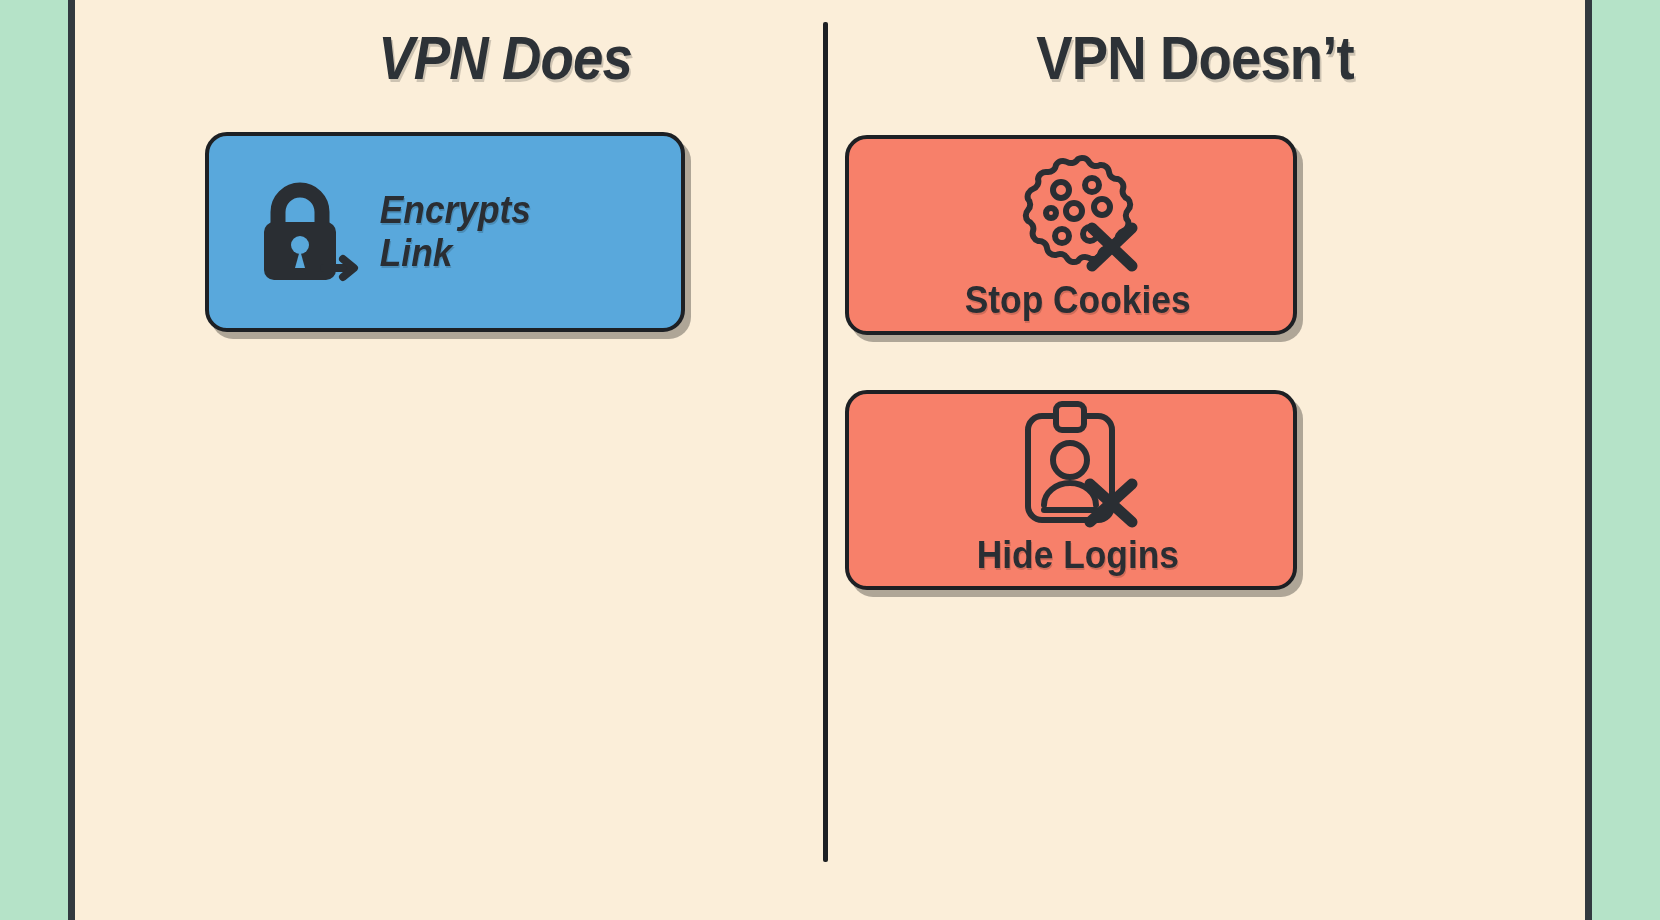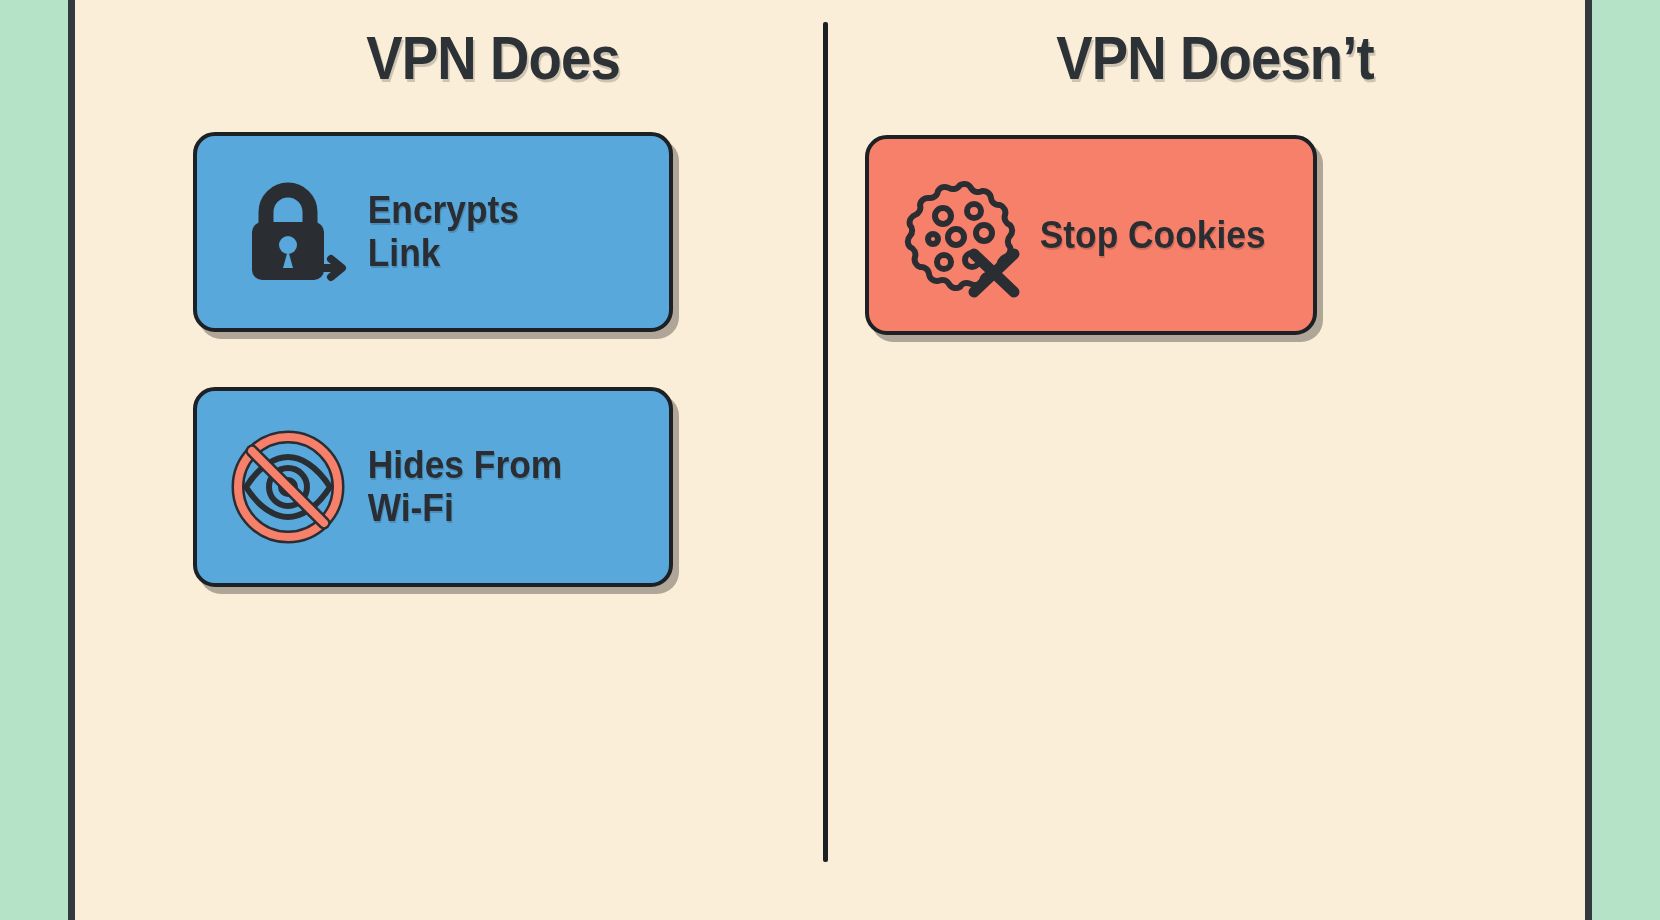--- a/index.html
+++ b/index.html
@@ -55,22 +55,22 @@
     background: #1d2024;
     border-radius: 2px;
   }
 
   
   .column {
     position: absolute;
     top: 0;
     height: 920px;
   }
-  .column.does    { left: 118px;  width: 600px; }
-  .column.doesnt  { left: 790px;  width: 700px; }
+  .column.does    { left: 130px;  width: 600px; font-style: italic; }
+  .column.doesnt  { left: 770px;  width: 700px; }
 
   .col-title {
     position: absolute;
     top: 22px;
     width: 100%;
     text-align: center;
     font-family: "Liberation Sans Narrow", "Liberation Sans", sans-serif;
     font-weight: bold;
     font-size: 62px;
     letter-spacing: -1px;
@@ -95,21 +95,21 @@
     height: 200px;
     border-radius: 22px;
     border: 4px solid #1d2024;
     display: flex;
     align-items: center;
     padding: 0 14px 0 28px;
     box-shadow: 6px 7px 0 rgba(0,0,0,0.30);
     margin-bottom: 55px;
   }
   .column.does .card   { width: 480px; background: #59a8dc; }
-  .column.doesnt .card { width: 452px; background: #f7806a; }
+  .column.doesnt .card { width: 452px; background: #f7806a; flex-direction: column; }
 
   .card-icon {
     flex: 0 0 auto;
     width: 126px;
     height: 140px;
     display: flex;
     align-items: center;
     justify-content: center;
   }
   .card-icon svg { display: block; overflow: visible; }
@@ -155,36 +155,20 @@
               <rect x="24" y="50" width="72" height="58" rx="10" fill="#2a2e33"></rect>
               <circle cx="60" cy="73" r="9" fill="#59a8dc"></circle>
               <path d="M60 78 L55 96 L65 96 Z" fill="#59a8dc"></path>
               <path d="M84 96 H112" stroke="#2a2e33" stroke-width="8" stroke-linecap="round"></path>
               <path d="M103 87 L114 96 L103 105" fill="none" stroke="#2a2e33" stroke-width="8" stroke-linecap="round" stroke-linejoin="round"></path>
             </svg>
           </div>
           <div class="card-label">Encrypts<br>Link</div>
         </div>
 
-        <div class="card">
-          <div class="card-icon">
-            <svg width="124" height="124" viewBox="0 0 124 124">
-              <g fill="none" stroke="#2a2e33" stroke-width="6" stroke-linecap="round" stroke-linejoin="round">
-                <path d="M20 62 C34 40 50 32 62 32 C74 32 90 40 104 62 C90 84 74 92 62 92 C50 92 34 84 20 62 Z"></path>
-                <circle cx="62" cy="62" r="19"></circle>
-              </g>
-              <circle cx="62" cy="62" r="10" fill="#2a2e33"></circle>
-              <circle cx="62" cy="62" r="50" fill="none" stroke="#2a2e33" stroke-width="13"></circle>
-              <circle cx="62" cy="62" r="50" fill="none" stroke="#f7806a" stroke-width="8"></circle>
-              <line x1="26" y1="26" x2="98" y2="98" stroke="#2a2e33" stroke-width="13" stroke-linecap="round"></line>
-              <line x1="26" y1="26" x2="98" y2="98" stroke="#f7806a" stroke-width="8" stroke-linecap="round"></line>
-            </svg>
-          </div>
-          <div class="card-label">Hides From<br>Wi-Fi</div>
-        </div>
 
 
       </div>
     </div>
 
     <div class="column doesnt">
       <div class="col-title">VPN Doesn’t</div>
 
       <div class="cards">
 
@@ -210,19 +194,37 @@
               </g>
               <g stroke="#2a2e33" stroke-width="11" stroke-linecap="round">
                 <line x1="76" y1="81" x2="116" y2="119"></line>
                 <line x1="116" y1="81" x2="76" y2="119"></line>
               </g>
             </svg>
           </div>
           <div class="card-label">Stop Cookies</div>
         </div>
 
+        <div class="card">
+          <div class="card-icon">
+            <svg width="124" height="128" viewBox="0 0 124 128">
+              <g fill="none" stroke="#2a2e33" stroke-width="6" stroke-linecap="round" stroke-linejoin="round">
+                <rect x="12" y="16" width="84" height="104" rx="14"></rect>
+                <rect x="40" y="4" width="28" height="26" rx="6" fill="#f7806a"></rect>
+                <circle cx="54" cy="60" r="17"></circle>
+                <path d="M28 105 a26 22 0 0 1 52 0"></path>
+                <line x1="28" y1="110" x2="80" y2="110"></line>
+              </g>
+              <g stroke="#2a2e33" stroke-width="11" stroke-linecap="round">
+                <line x1="74" y1="84" x2="116" y2="122"></line>
+                <line x1="116" y1="84" x2="74" y2="122"></line>
+              </g>
+            </svg>
+          </div>
+          <div class="card-label">Hide Logins</div>
+        </div>
 
 
       </div>
     </div>
 
   </div>
 </div>
 
 </body></html>

